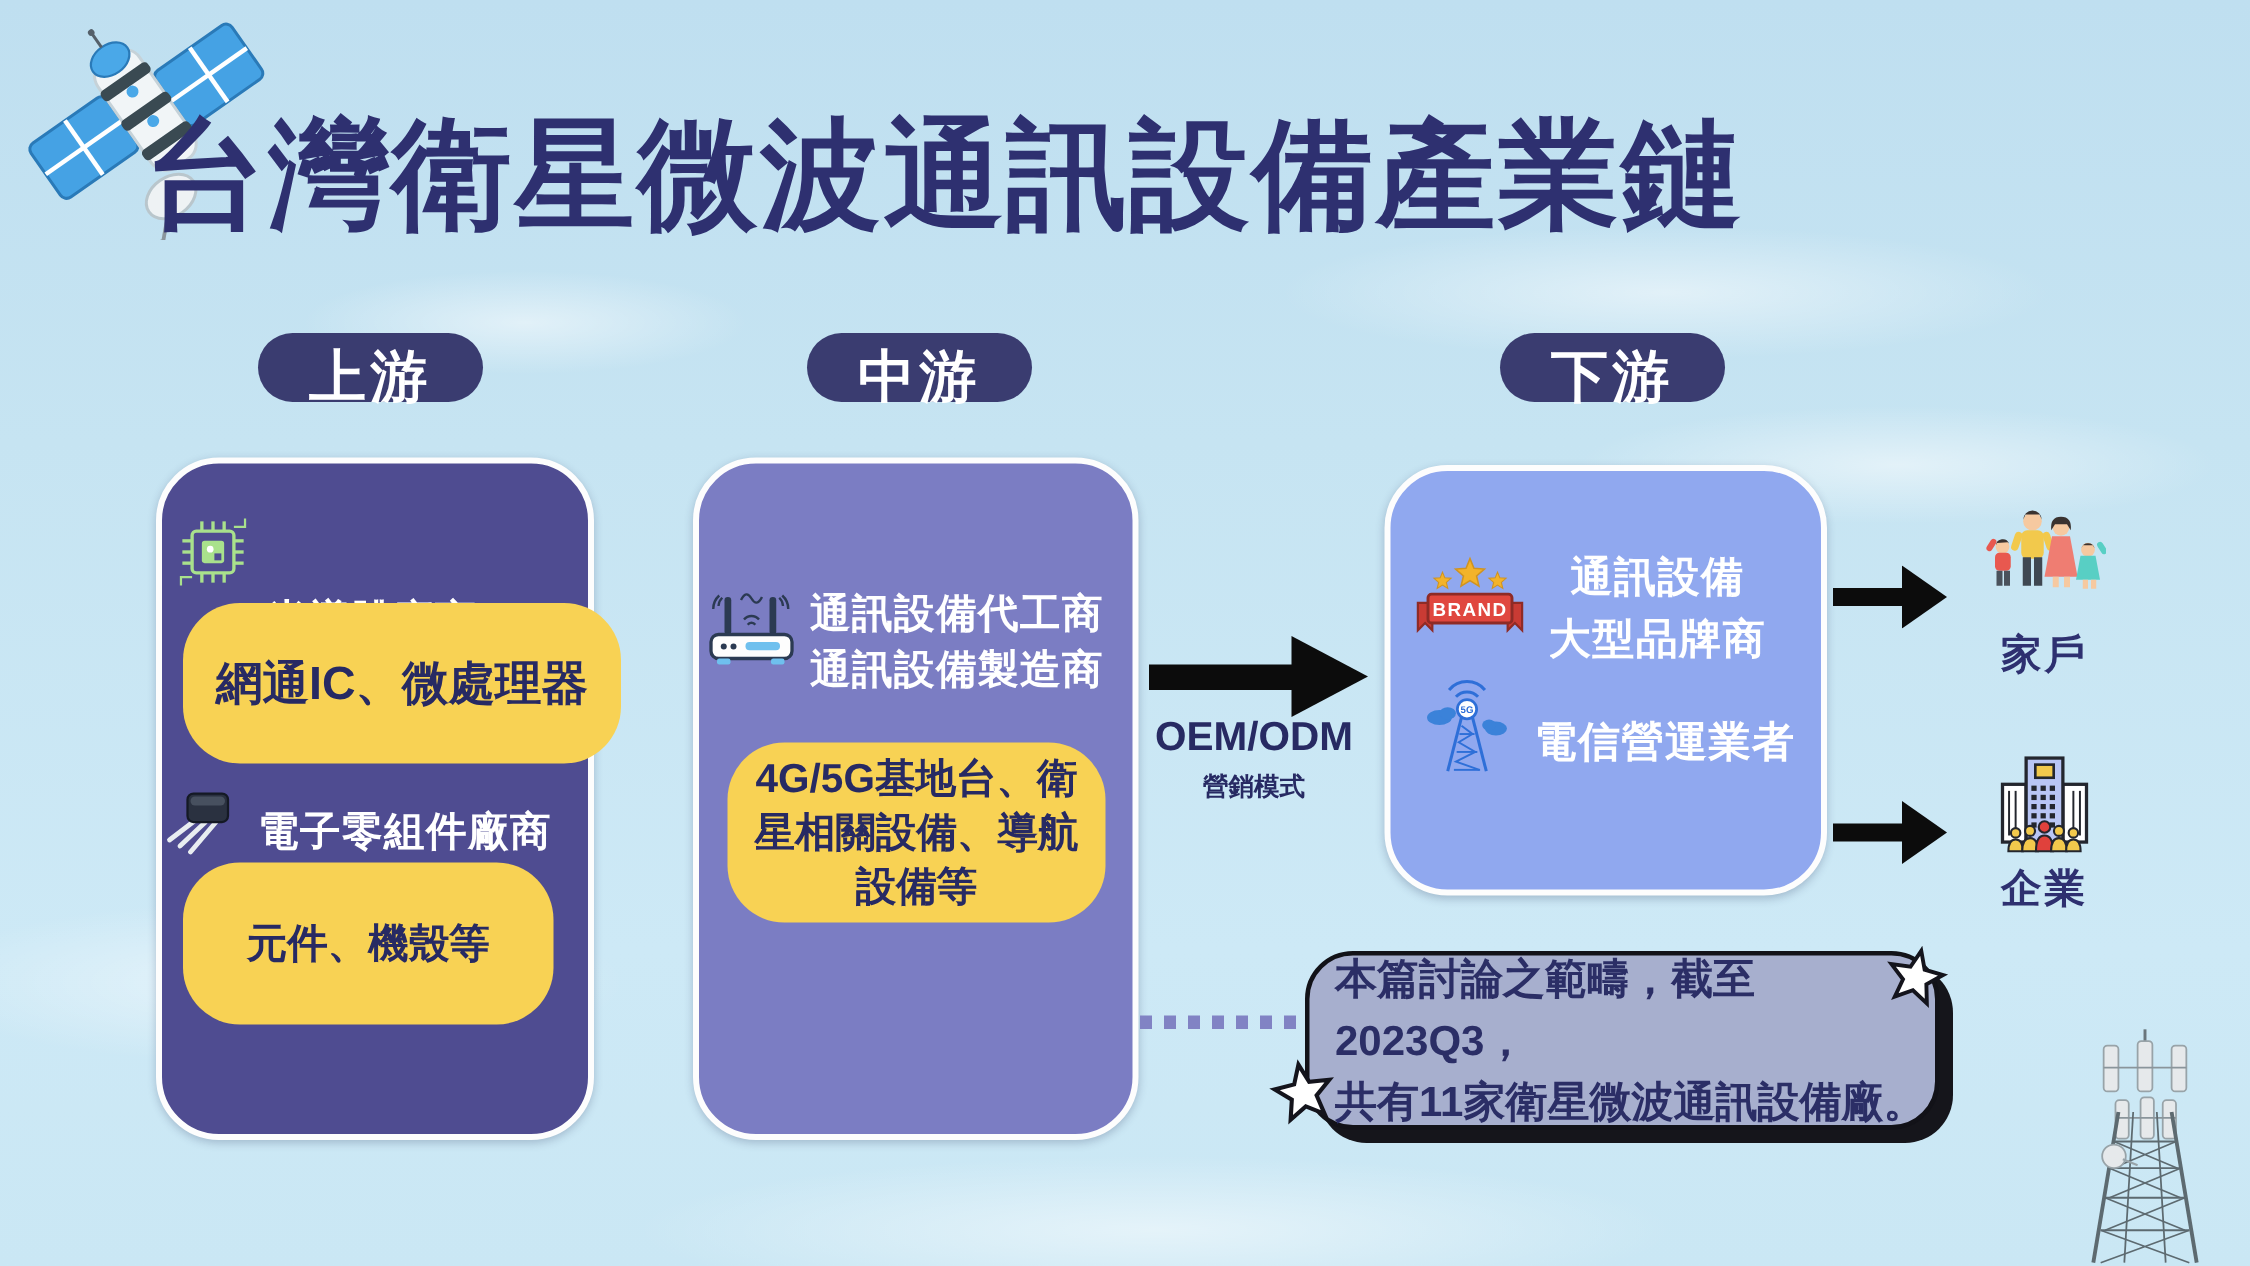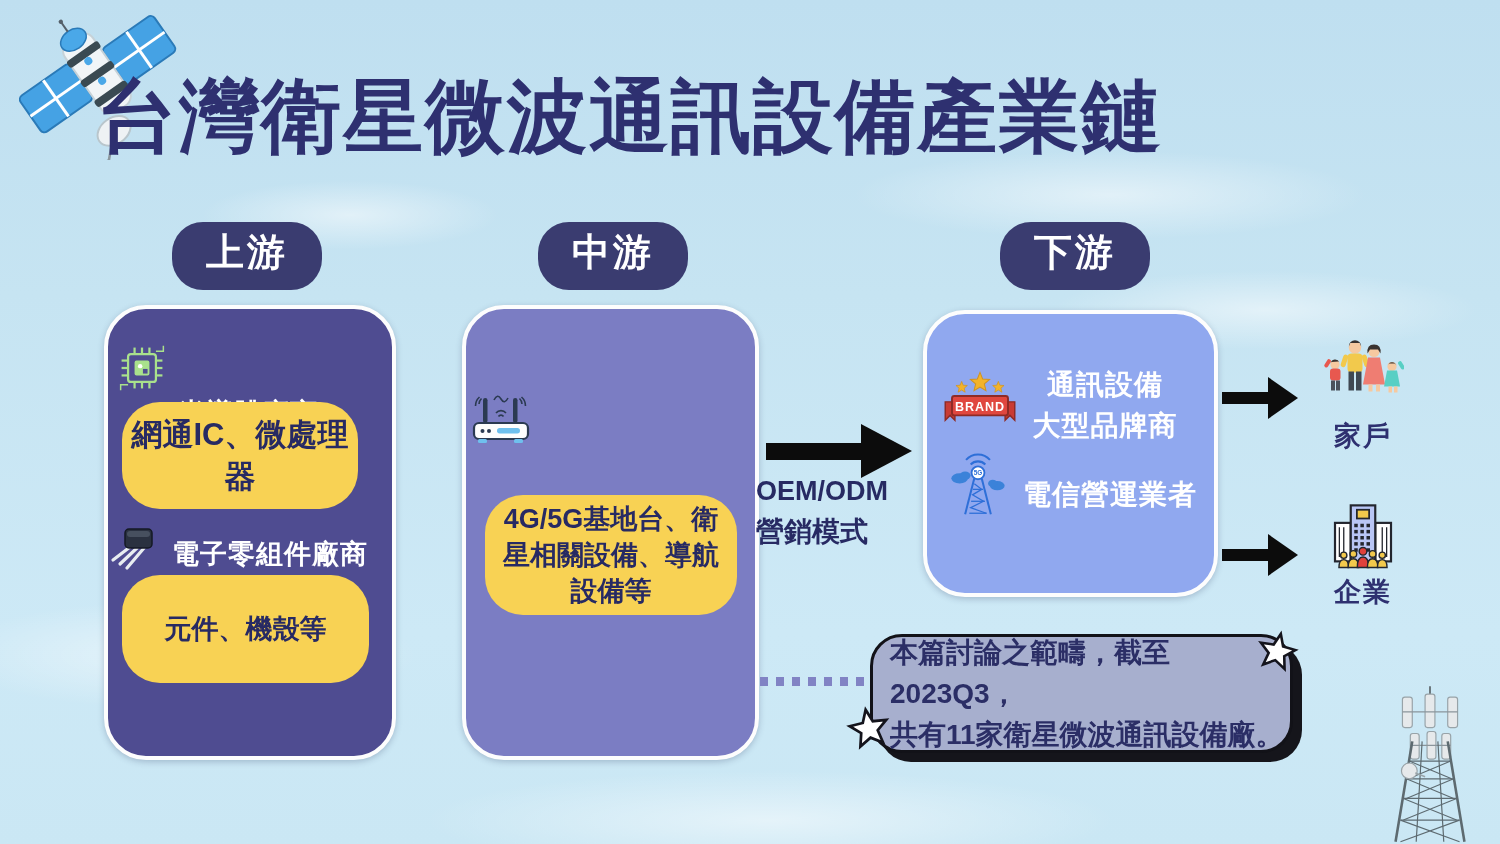--- a/index.html
+++ b/index.html
@@ -9,34 +9,34 @@
     background:linear-gradient(180deg,#bfdff0 0%,#c6e4f2 35%,#cde9f6 75%,#cae7f4 100%);
     font-family:"Liberation Sans","DejaVu Sans",sans-serif;
   }
   .cloud{position:absolute;border-radius:50%;pointer-events:none;
     background:radial-gradient(ellipse at center,rgba(255,255,255,.5),rgba(255,255,255,0) 70%);}
   .title{
     position:absolute;left:0;top:64px;width:1260px;text-align:center;
     font-size:80px;font-weight:900;color:#2e3070;letter-spacing:2px;margin:0;
   }
   .pill{
-    position:absolute;width:150px;height:68px;border-radius:31px;background:#3a3c70;
+    position:absolute;width:150px;height:46px;border-radius:31px;background:#3a3c70;
     color:#ffffff;font-size:38px;font-weight:800;text-align:center;line-height:60px;letter-spacing:3px;
   }
   .card{position:absolute;border:4px solid #fdfdfd;border-radius:42px;box-shadow:0 2px 6px rgba(40,50,90,.25);}
   .card.up{left:104px;top:305px;width:292px;height:455px;background:#4f4c91;}
   .card.mid{left:462px;top:305px;width:297px;height:455px;background:#7b7dc3;}
   .card.down{left:923px;top:310px;width:295px;height:287px;background:#90a8ef;}
   .hrow-text{position:absolute;color:#ffffff;font-weight:800;font-size:27px;letter-spacing:1px;}
   .ybox{
     position:absolute;background:#f8d254;border-radius:38px;color:#272a63;font-weight:800;
     display:flex;flex-direction:column;align-items:center;justify-content:center;text-align:center;
   }
   .ybox .line{display:block;}
-  .oem-text{position:absolute;color:#272a63;font-weight:800;}
+  .oem-text{position:absolute;color:#272a63;font-weight:800;text-align:center;}
   .down-text{position:absolute;color:#ffffff;font-weight:800;text-align:center;font-size:28px;line-height:41px;letter-spacing:1px;}
   .endpoint-label{position:absolute;color:#2e3070;font-weight:800;font-size:27px;text-align:center;letter-spacing:2px;}
   .note{
     position:absolute;left:870px;top:634px;width:423px;height:119px;background:#a7afce;
     border:3px solid #121218;border-radius:32px;box-shadow:9px 9px 0 #15151b;
     color:#2b2e66;font-weight:800;font-size:28px;line-height:41px;
     display:flex;flex-direction:column;justify-content:center;padding-left:17px;
   }
   .dotline{
     position:absolute;left:760px;top:677px;width:106px;height:9px;
@@ -120,21 +120,21 @@
         <line x1="43" y1="36" x2="50" y2="36"></line>
       <path d="M43,10 h8 v-6" stroke-width="1.6"></path>
       <path d="M13,46 h-8 v6" stroke-width="1.6"></path>
     </g>
     <rect x="20" y="20" width="16" height="16" rx="2" fill="#a9e18c"></rect>
     <circle cx="26" cy="26" r="2.4" fill="#ffffff"></circle>
     <rect x="29" y="29" width="5" height="5" fill="#4f4c91"></rect>
   </svg>
   <div class="hrow-text" style="left:178px;top:354px;margin-top:41px;">半導體廠商</div>
 
-  <div class="ybox" style="left:122px;top:402px;width:236px;height:107px;font-size:31px;">
+  <div class="ybox" style="left:122px;top:402px;width:292px;height:107px;font-size:31px;">
     <span class="line">網通IC、微處理器</span>
   </div>
 
   <svg class="abs" style="left:108px;top:522px" width="56" height="48" viewBox="0 0 56 48">
     <g stroke="#e8edf1" stroke-width="3.2" stroke-linecap="round">
       <line x1="22" y1="25" x2="5" y2="38"></line>
       <line x1="29" y1="26" x2="12" y2="42"></line>
       <line x1="36" y1="26" x2="19" y2="46"></line>
     </g>
     <rect x="17" y="7" width="27" height="19" rx="4" fill="#2a3140" stroke="#141924" stroke-width="1.5"></rect>
@@ -160,34 +160,38 @@
       <path d="M28,22 a6.5,6.5 0 0 1 10,0"></path>
       <path d="M30.5,25.5 a3,3 0 0 1 5,0"></path>
     </g>
     <rect x="6" y="32" width="54" height="16" rx="5" fill="#fdfdfd" stroke="#2b3a52" stroke-width="2.2"></rect>
     <circle cx="14.5" cy="40" r="2" fill="#2b3a52"></circle>
     <circle cx="21" cy="40" r="2" fill="#2b3a52"></circle>
     <rect x="29" y="37" width="23" height="5.5" rx="2.7" fill="#6fc0ee"></rect>
     <rect x="10" y="48" width="9" height="4" rx="1.5" fill="#6fc0ee"></rect>
     <rect x="46" y="48" width="9" height="4" rx="1.5" fill="#6fc0ee"></rect>
   </svg>
+  <div class="hrow-text" style="left:540px;top:391px;line-height:37px;">
+    <span style="display:block">通訊設備代工商</span>
+    <span style="display:block">通訊設備製造商</span>
+  </div>
 
   <div class="ybox" style="left:485px;top:495px;width:252px;height:120px;font-size:27px;line-height:36px;">
     <span class="line">4G/5G基地台、衛</span>
     <span class="line">星相關設備、導航</span>
     <span class="line">設備等</span>
   </div>
 
   <svg class="abs" style="left:766px;top:424px" width="146" height="54" viewBox="0 0 146 54">
     <rect x="0" y="19" width="100" height="17" fill="#0c0c0c"></rect>
     <polygon points="95,0 146,27 95,54" fill="#0c0c0c"></polygon>
   </svg>
   <div class="oem-text" style="left:756px;top:476px;width:160px;font-size:27px;">
     <span style="display:block">OEM/ODM</span>
-    <span style="display:block;font-size:28px;margin-top:6px;">營銷模式</span>
+    <span style="display:block;font-size:17px;margin-top:6px;">營銷模式</span>
   </div>
 
   <div class="card down"></div>
 
   <svg class="abs" style="left:938px;top:370px" width="84" height="56" viewBox="0 0 84 58">
     <use href="#star5" transform="translate(42,13) scale(1.05)" fill="#f3b32a" stroke="#cf9322" stroke-width="1"></use>
     <use href="#star5" transform="translate(23,18) scale(0.62)" fill="#f3b32a" stroke="#cf9322" stroke-width="1.2"></use>
     <use href="#star5" transform="translate(61,18) scale(0.62)" fill="#f3b32a" stroke="#cf9322" stroke-width="1.2"></use>
     <polygon points="6,33 16,33 16,52 11,47 6,52" fill="#c93b34" stroke="#8e2b26" stroke-width="1.5"></polygon>
     <polygon points="68,33 78,33 78,52 73,47 68,52" fill="#c93b34" stroke="#8e2b26" stroke-width="1.5"></polygon>

